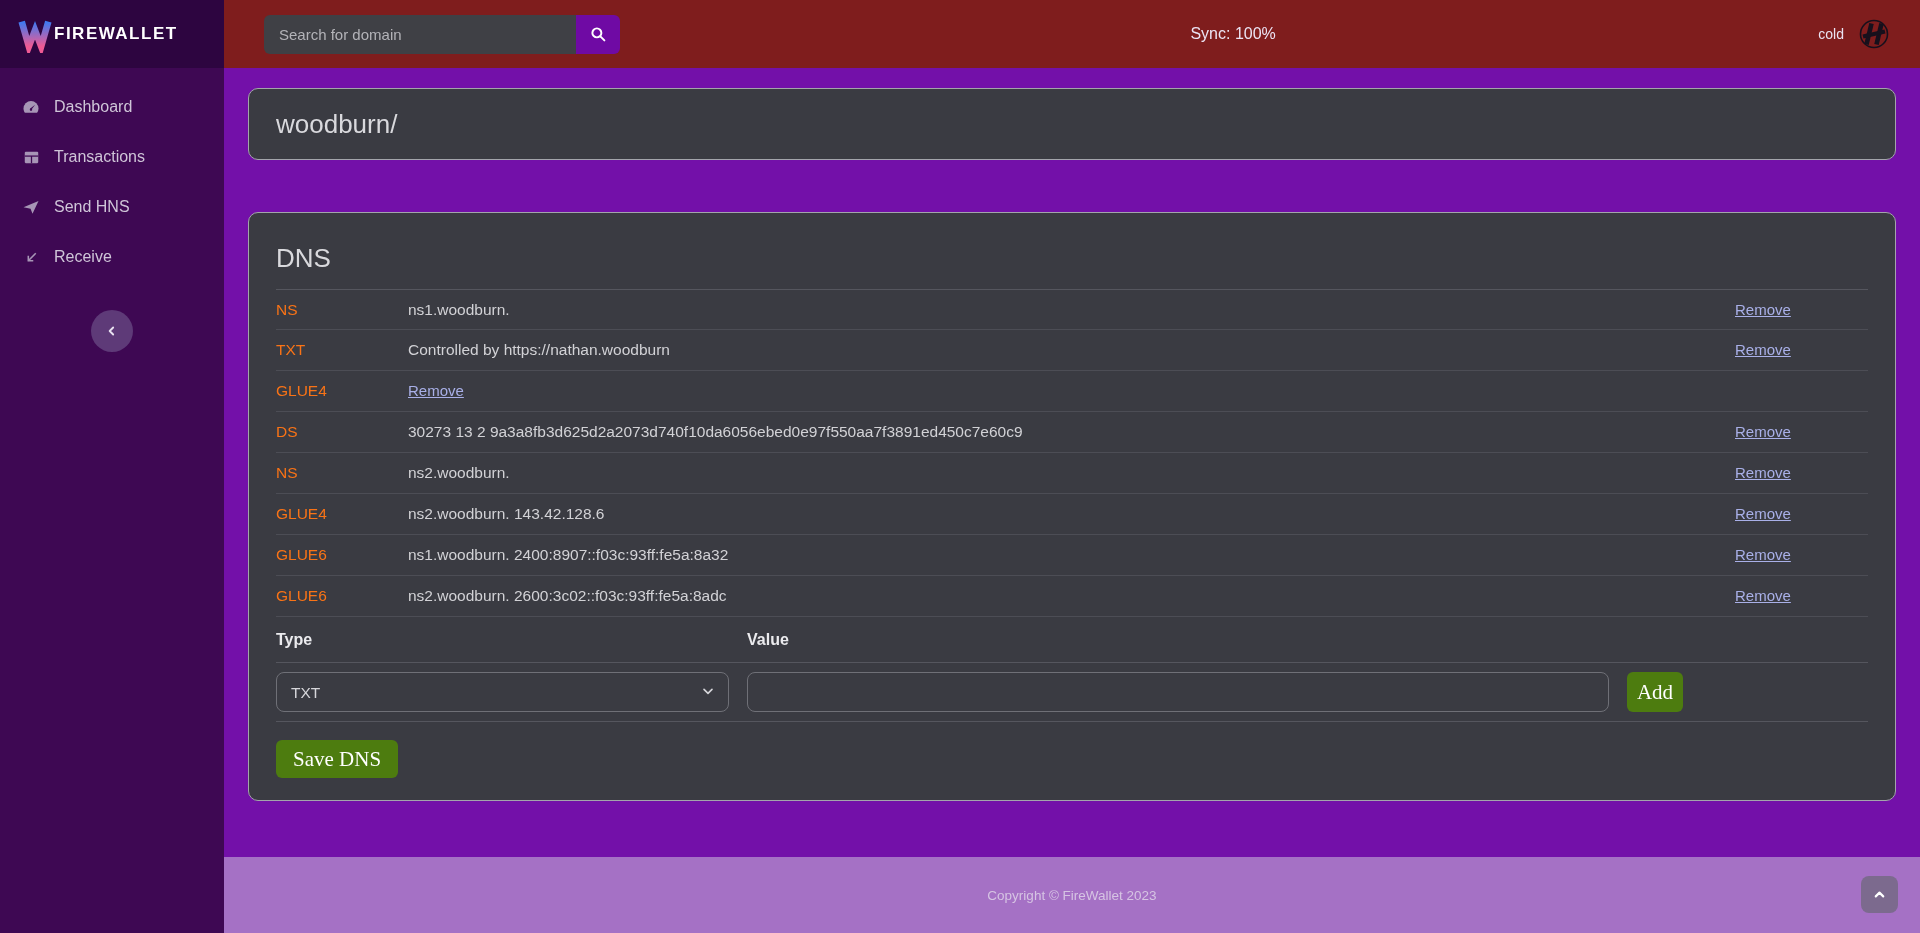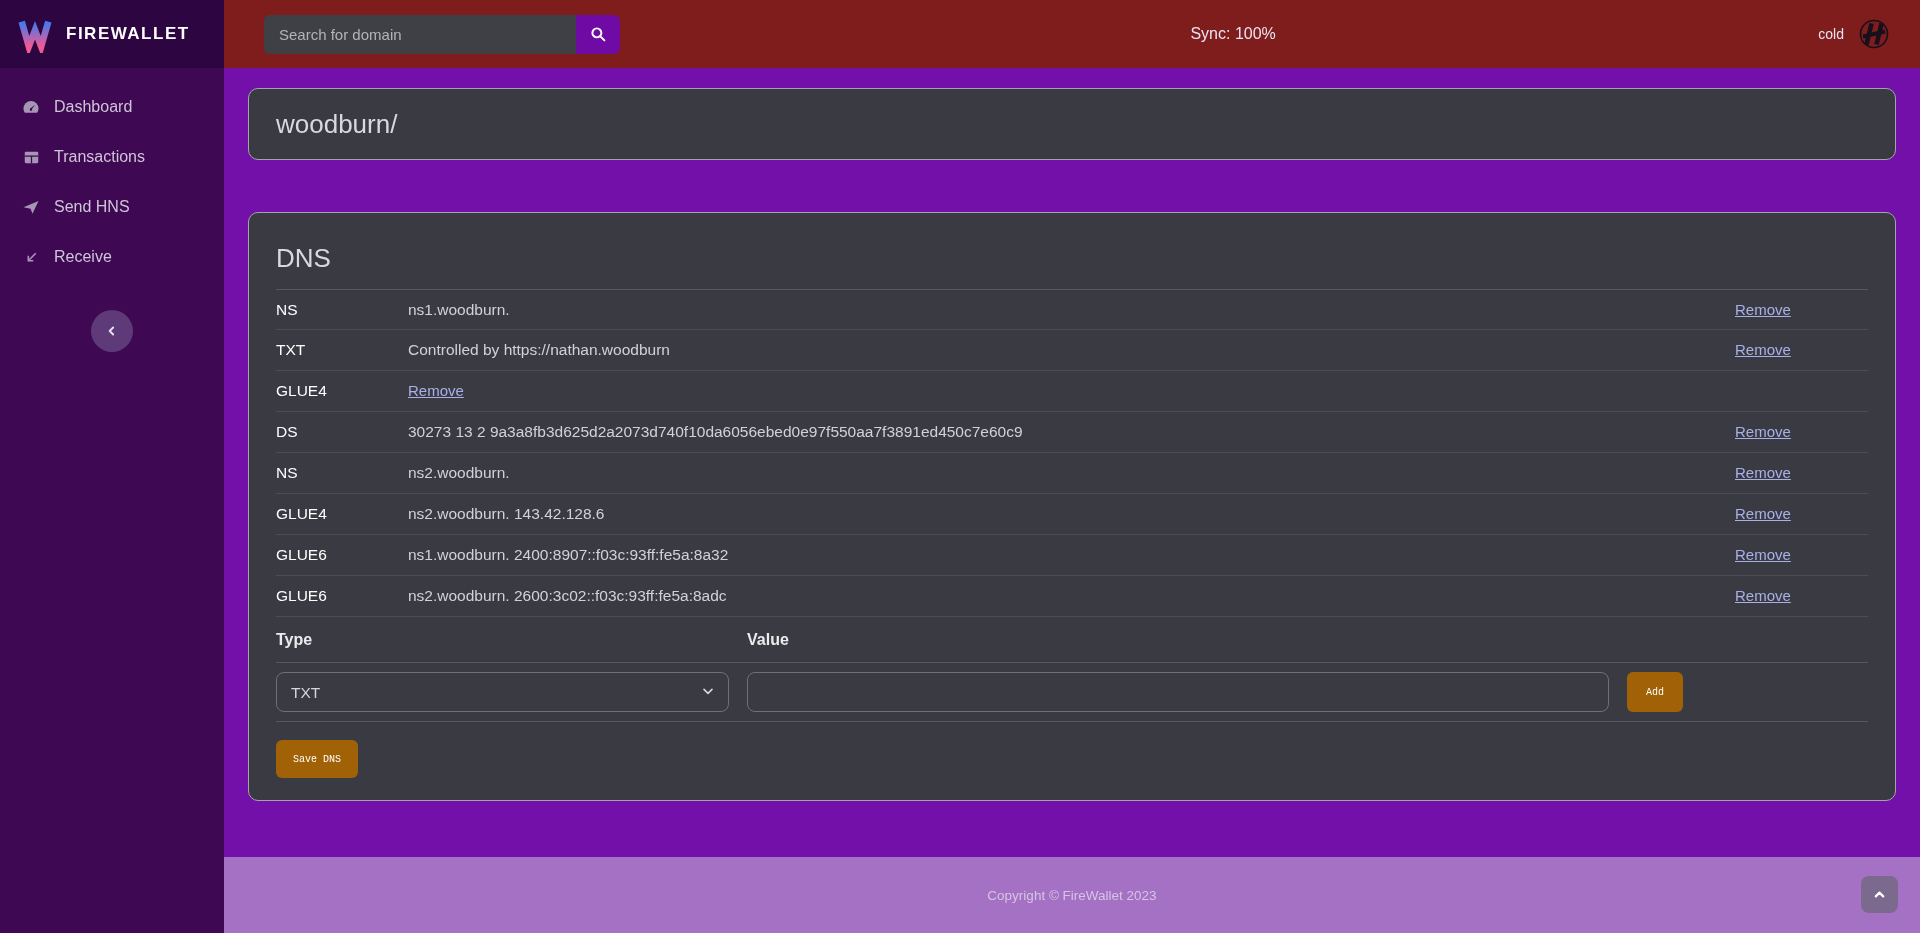--- a/index.html
+++ b/index.html
@@ -5,21 +5,21 @@
   * { margin:0; padding:0; box-sizing:border-box; }
   html,body { width:1920px; height:933px; overflow:hidden; }
   body {
     font-family:"Liberation Sans", sans-serif;
     display:flex;
     background:#7310a9;
   }
 
   
   .sidebar { width:224px; height:933px; background:#3e0853; flex:0 0 224px; display:flex; flex-direction:column; }
-  .brand { height:68px; background:#2d0540; display:flex; align-items:center; gap:12px; padding:0 16px; }
+  .brand { height:68px; background:#2d0540; display:flex; align-items:center; padding:0 16px; }
   .brand-title { color:#ffffff; font-size:17px; font-weight:bold; letter-spacing:1.5px; }
   .nav { padding-top:14px; }
   .nav-item { display:flex; align-items:center; gap:13px; padding:15px 21px; color:#cfc5d8; font-size:16px; cursor:pointer; }
   .nav-item .nv-icon { width:20px; height:20px; color:#a795b6; display:inline-flex; align-items:center; justify-content:center; font-size:17px; }
   .collapse-btn { width:42px; height:42px; border-radius:50%; background:#5e3a78; border:none; margin:28px auto 0; display:flex; align-items:center; justify-content:center; cursor:pointer; }
 
   
   .main-col { flex:1; display:flex; flex-direction:column; min-width:0; }
 
   .topbar { height:68px; background:#7f1d1d; display:flex; align-items:center; padding:0 26px 0 40px; position:relative; flex:0 0 68px; }
@@ -39,21 +39,21 @@
   
   .main { flex:1; background:#7310a9; padding:20px 24px 0; min-height:0; }
   .card { background:#3a3b42; border:1px solid #a3a5ab; border-radius:10px; color:#d6d6da; }
   .domain-card { height:72px; display:flex; align-items:center; padding:0 27px; margin-bottom:52px; }
   .domain-title { font-size:26px; color:#d9d9dd; font-weight:normal; }
 
   .dns-card { padding:0 27px 22px; }
   .dns-title { font-size:26px; color:#d9d9dd; font-weight:normal; padding:30px 0 15px; }
   .rec-row { display:flex; align-items:center; height:41px; border-bottom:1px solid #4c4d55; font-size:15.5px; }
   .rec-row:first-child { border-top:1px solid #55565e; }
-  .col-type { width:132px; flex:0 0 132px; color:#ffffff; }
+  .col-type { width:132px; flex:0 0 132px; color:#f97316; }
   .col-value { flex:1; color:#d2d2d6; }
   .col-action { width:133px; flex:0 0 133px; }
   .remove-link { color:#a9b0e8; font-size:15px; text-decoration:underline; cursor:pointer; }
 
   .form-head { display:flex; align-items:center; height:46px; border-bottom:1px solid #55565e; font-weight:bold; font-size:16px; color:#ebebee; }
   .fh-type { width:471px; flex:0 0 471px; }
   .fh-value { flex:1; }
   .form-row { display:flex; align-items:center; padding:9px 0; border-bottom:1px solid #55565e; gap:18px; }
   .type-select-wrap { position:relative; width:453px; flex:0 0 453px; }
   .type-select {
@@ -61,22 +61,22 @@
     border:1px solid #6f7077; border-radius:8px; padding:0 14px; appearance:none;
     -webkit-appearance:none; font-family:"Liberation Sans", sans-serif; cursor:pointer;
   }
   .select-chevron { position:absolute; right:13px; top:11px; pointer-events:none; color:#d6d6da; }
   .value-input {
     width:862px; flex:0 0 862px; height:40px; background:transparent; outline:none;
     border:1px solid #6f7077; border-radius:8px; color:#d6d6da; font-size:15.5px; padding:0 14px;
     font-family:"Liberation Sans", sans-serif;
   }
   .btn-purple {
-    background:#a16207; color:#ffffff; border:none; border-radius:6px;
-    font-size:10px; cursor:pointer; font-family:Liberation Mono, monospace;
+    background:#4d7c0f; color:#ffffff; border:none; border-radius:6px;
+    font-size:21px; cursor:pointer; font-family:Liberation Serif, serif;
   }
   .add-btn { width:56px; height:40px; }
   .save-btn { margin-top:18px; height:38px; padding:6px 17px; }
 
   
   .footer { height:76px; flex:0 0 76px; background:#a571c5; display:flex; align-items:center; justify-content:center; position:relative; }
   .copyright { color:#d6c4e3; font-size:13.5px; }
   .scroll-top-btn { position:absolute; right:22px; top:19px; width:37px; height:37px; border:none; border-radius:8px; background:#7c6a8e; cursor:pointer; display:flex; align-items:center; justify-content:center; }
 
   svg { display:block; }

